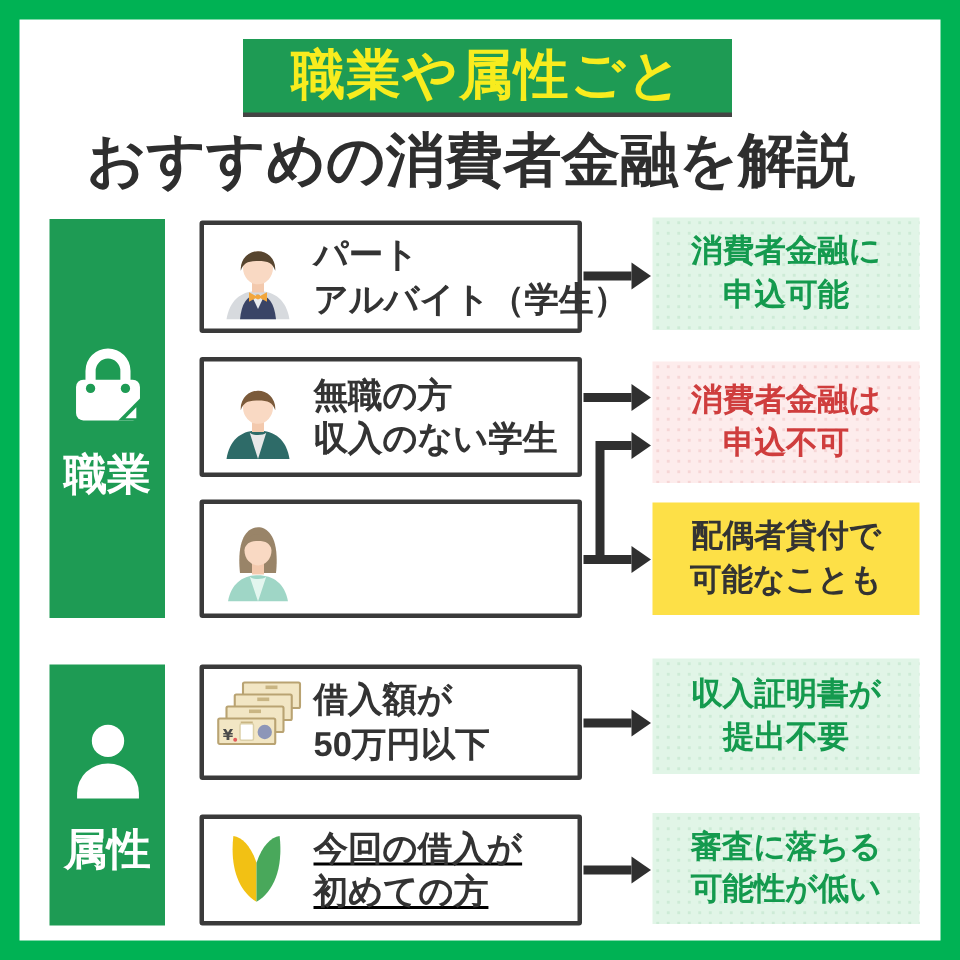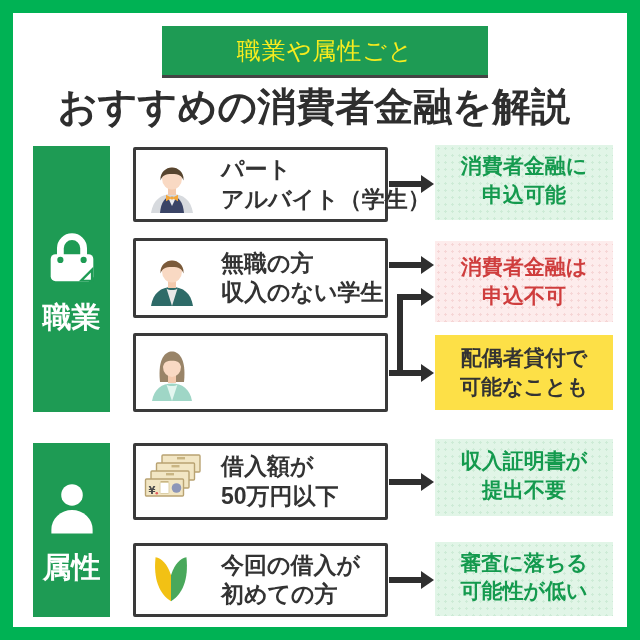--- a/index.html
+++ b/index.html
@@ -9,21 +9,21 @@
     -webkit-font-smoothing:antialiased;
   }
   .canvas{position:absolute;inset:0;width:640px;height:640px;background:#fff;}
   .frame{position:absolute;inset:0;border:13px solid #00b254;z-index:30;pointer-events:none;}
 
   
   .title-band{
     position:absolute;left:162px;top:26px;width:326px;height:49px;
     background:#1e9b54;color:#f8ec1e;
     display:flex;align-items:center;justify-content:center;
-    font-size:24px;font-weight:normal;letter-spacing:1px;
+    font-size:36px;font-weight:bold;letter-spacing:1px;
     box-shadow:0 3px 0 rgba(35,35,35,.85);
     z-index:5;white-space:nowrap;
   }
   .title-main{
     position:absolute;left:0;top:80px;width:628px;text-align:center;
     font-size:39px;font-weight:bold;color:#2e2e2e;letter-spacing:0;
     z-index:5;white-space:nowrap;
   }
 
   
@@ -40,41 +40,40 @@
   .item-box{
     position:absolute;left:133px;width:255px;box-sizing:border-box;
     background:#fff;border:3px solid #3a3a3a;border-radius:2px;
     display:flex;align-items:center;gap:9px;padding-left:8px;
     z-index:4;
   }
   #row-part-time {top:147px;height:75px;}
   #row-unemployed{top:238px;height:80px;}
   #row-housewife {top:333px;height:79px;}
   #row-small-loan{top:443px;height:77px;}
-  #row-first-loan{top:543px;height:74px;}
+  #row-first-loan{top:543px;height:74px;text-decoration:underline;}
   .item-icon{width:56px;height:56px;flex:0 0 auto;}
-  .item-text{font-size:23px;font-weight:bold;color:#333;line-height:1.28;white-space:nowrap;margin-left:12px;}
+  .item-text{font-size:23px;font-weight:bold;color:#333;line-height:1.28;white-space:nowrap;}
 
   
   .result-box{
     position:absolute;left:435px;width:178px;box-sizing:border-box;
     display:flex;flex-direction:column;align-items:center;justify-content:center;
     font-size:21px;font-weight:bold;line-height:1.35;text-align:center;
     z-index:4;white-space:nowrap;
   }
   #result-part-time {top:145px;height:75px;}
   #result-unemployed{top:241px;height:81px;}
   #result-housewife {top:335px;height:75px;}
   #result-small-loan{top:439px;height:77px;}
   #result-first-loan{top:542px;height:74px;}
   .result-positive{
     background-color:#e1f5e7;color:#149a4e;
     background-image:radial-gradient(#cdebd6 1px, transparent 1.2px);
     background-size:7px 7px;
-    font-family:Liberation Mono, monospace;
   }
   .result-negative{
     background-color:#fdecec;color:#cf3d3d;
     background-image:radial-gradient(#f6d6d6 1px, transparent 1.2px);
     background-size:7px 7px;
   }
   .result-neutral{background-color:#fde047;color:#333;}
 
   
   .arrows{position:absolute;left:0;top:0;z-index:3;pointer-events:none;}

